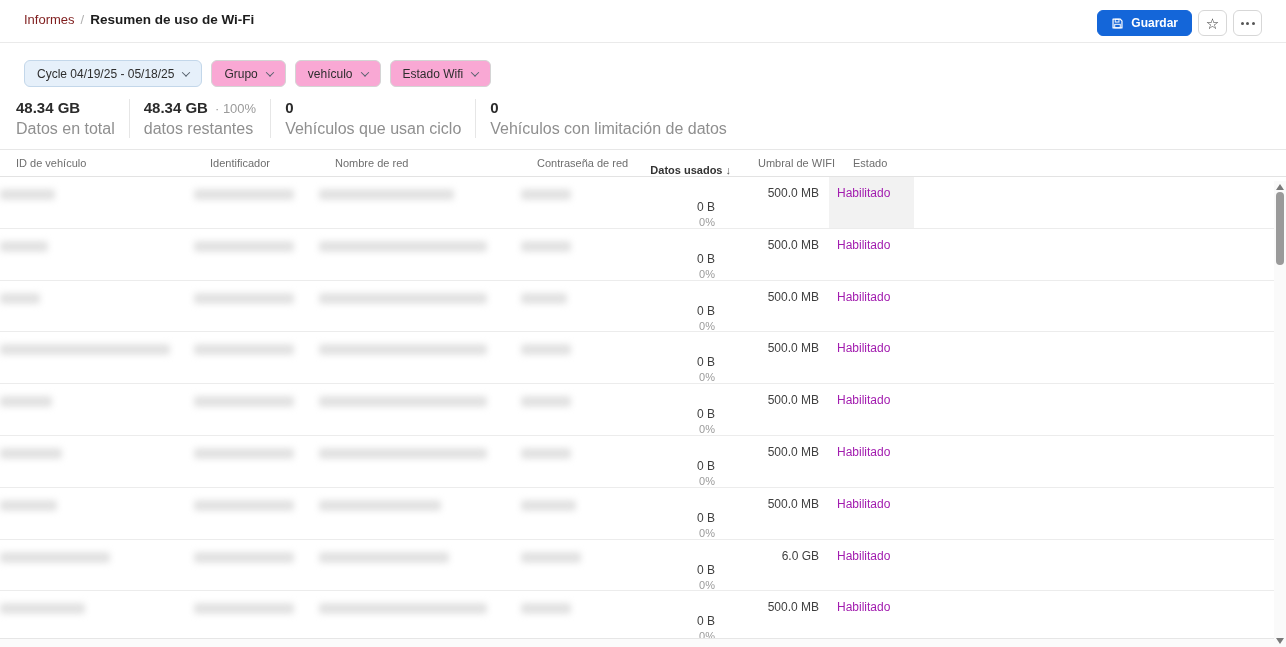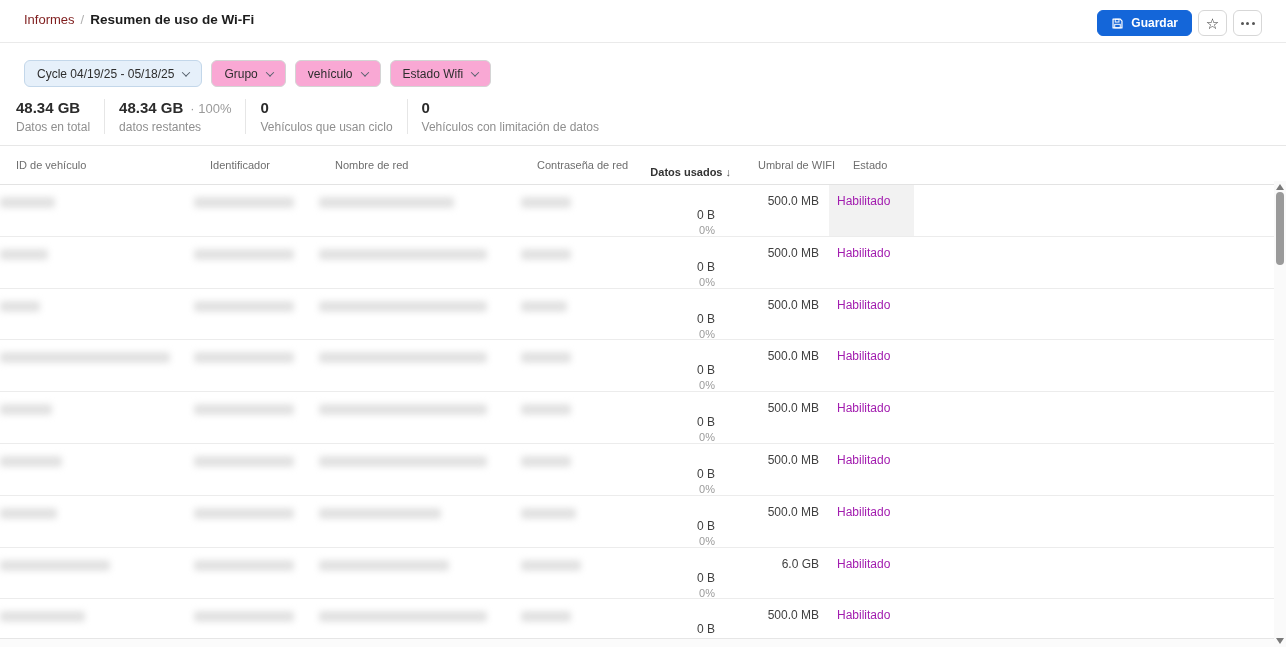--- a/index.html
+++ b/index.html
@@ -31,25 +31,25 @@
     transform:rotate(45deg) translate(-1px,-1px); margin-left:9px; }
 
   
   .stats { display:flex; margin:12px 0 0 16px; align-items:flex-start; }
   .stat { padding:0 14px; }
   .stat:first-child { padding-left:0; }
   .stat + .stat { border-left:1px solid #e6e6e6; }
   .stat-valrow { display:flex; align-items:baseline; gap:7px; }
   .stat-value { font-size:15px; font-weight:700; color:#2b2b2b; line-height:18px; }
   .stat-annot { font-size:13px; color:#9b9b9b;text-align:center; }
-  .stat-label { font-size:12px; color:#8f8f8f; margin-top:3px; }
+  .stat-label { font-size:16px; color:#8f8f8f; margin-top:3px; }
 
   
   .table { margin-top:11px; }
-  .thead { display:flex; height:40px; align-items:center; border-top:1px solid #e7e7e7;
+  .thead { display:flex; height:28px; align-items:center; border-top:1px solid #e7e7e7;
     border-bottom:1px solid #e3e3e3; padding-left:16px; font-size:11px; color:#6e6e6e; }
   .th { cursor:pointer; }
   .c1 { width:194px; } .c2 { width:125px; } .c3 { width:202px; } .c4 { width:113px; }
   .c5 { width:81px; text-align:right;margin-top:14px; } .c6 { width:104px; text-align:right; }
   .c7 { width:85px; margin-left:10px; padding-left:8px; }
   .th-sorted { font-weight:700; color:#333; }
   .sort-arrow { color:#555; margin-left:3px; font-size:11px; }
 
   .trow { display:flex; height:51.8px; border-bottom:1px solid #ececec; cursor:pointer; }
   .cell { padding-top:9px; }

